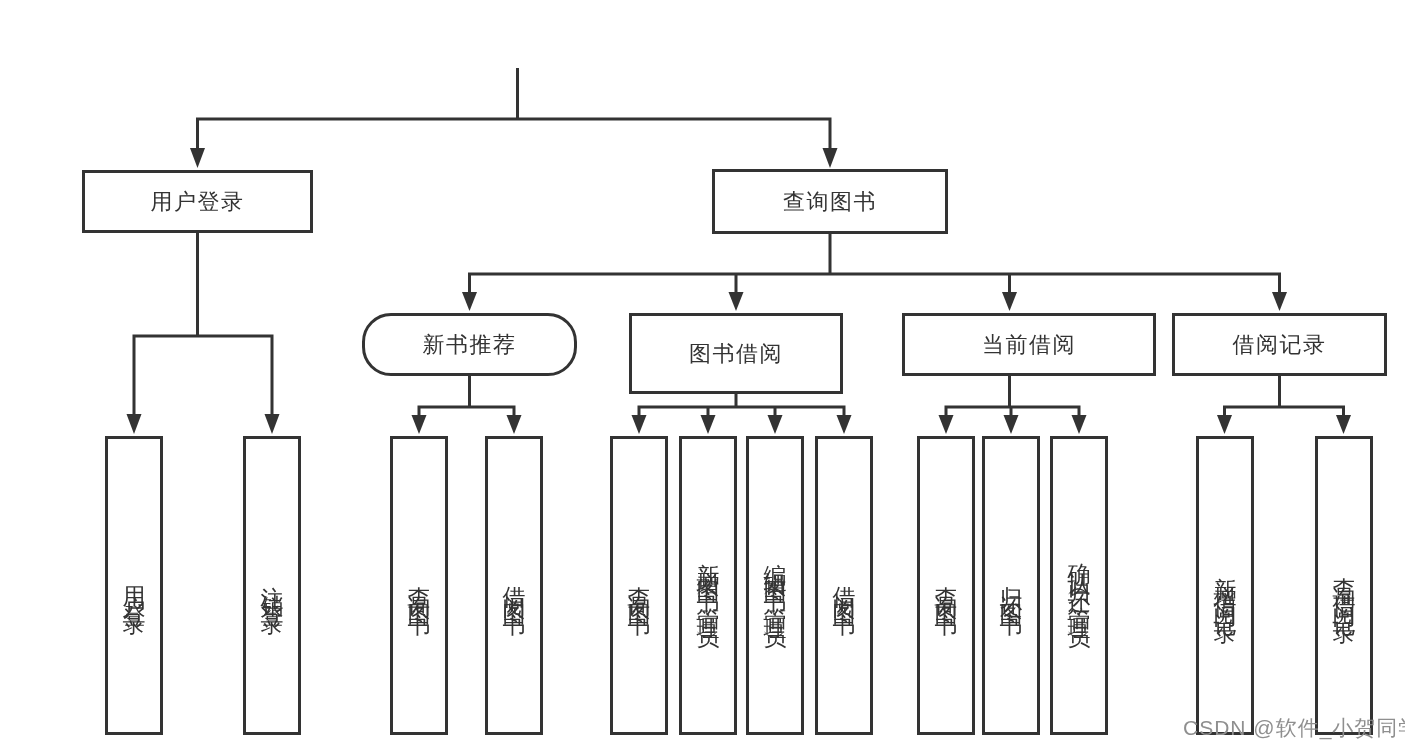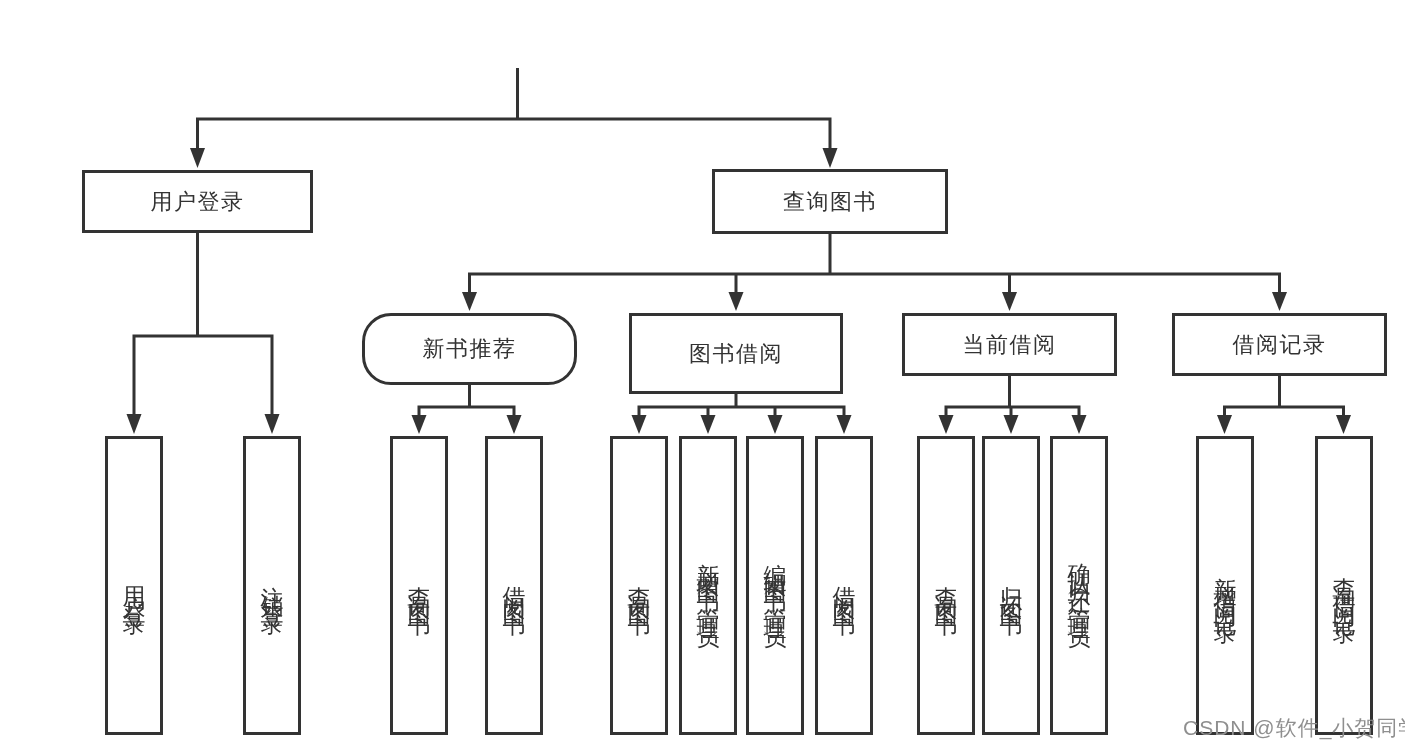--- a/index.html
+++ b/index.html
@@ -116,27 +116,27 @@
   </svg>
 
 
   <div class="node hnode" style="left:82px; top:170px; width:231px; height:63px;">
     <span>用户登录</span>
   </div>
   <div class="node hnode" style="left:712px; top:169px; width:236px; height:65px;">
     <span>查询图书</span>
   </div>
 
-  <div class="node hnode" style="left:362px; top:313px; width:215px; height:72px;border-radius:29px;">
+  <div class="node hnode" style="left:362px; top:313px; width:215px; height:63px;border-radius:29px;">
     <span>新书推荐</span>
   </div>
   <div class="node hnode" style="left:629px; top:313px; width:214px; height:81px;">
     <span>图书借阅</span>
   </div>
-  <div class="node hnode" style="left:902px; top:313px; width:215px; height:63px;">
+  <div class="node hnode" style="left:902px; top:313px; width:254px; height:63px;">
     <span>当前借阅</span>
   </div>
   <div class="node hnode" style="left:1172px; top:313px; width:215px; height:63px;">
     <span>借阅记录</span>
   </div>
 
   <div class="node leaf" style="left:105px;">
     <span class="vtext">用户登录</span>
   </div>
   <div class="node leaf" style="left:243px;">

